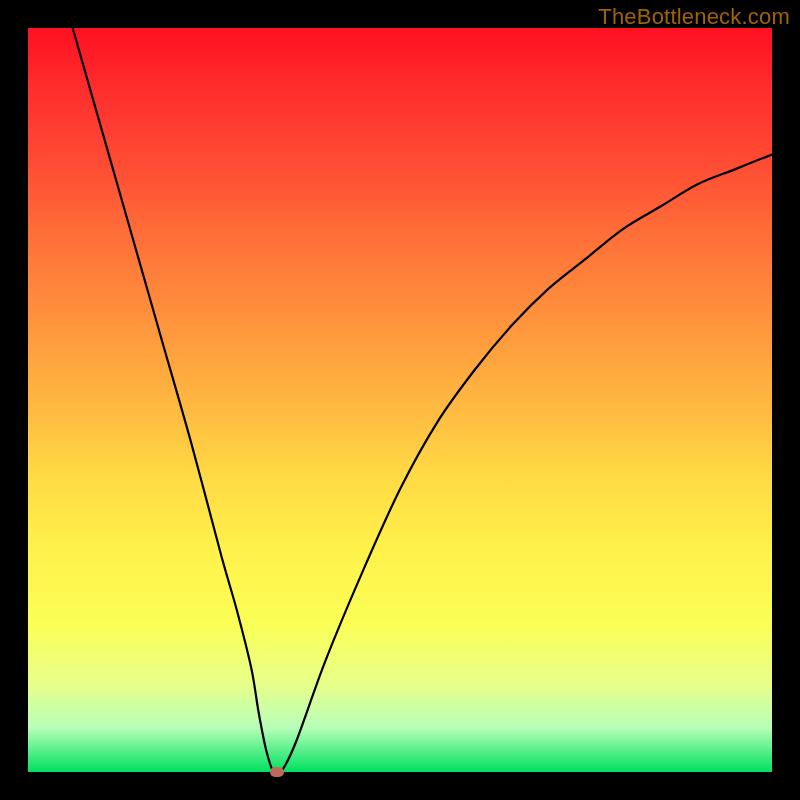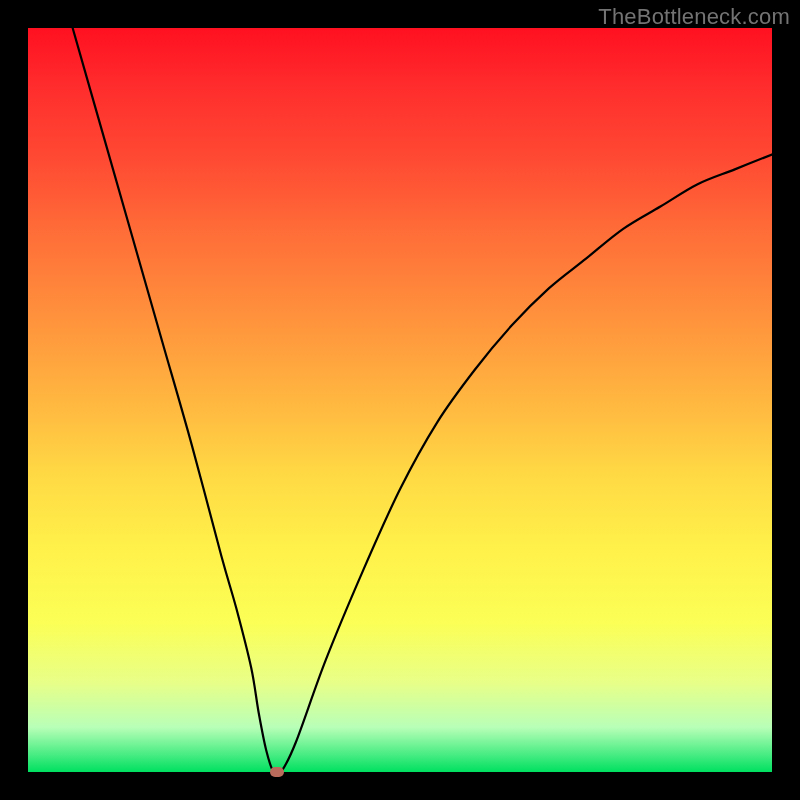--- a/index.html
+++ b/index.html
@@ -37,21 +37,21 @@
       #fbff56 80%,
       #e8ff88 88%,
       #b8ffb8 94%,
       #00e060 100%
     );
   }
   .watermark {
     position: absolute;
     top: 4px;
     right: 10px;
-    color: #737373;
+    color: #a16207;
     font-size: 22px;
     font-weight: 400;
     letter-spacing: 0.2px;
   }
   svg.curve {
     position: absolute;
     top: 0;
     left: 0;
     width: 744px;
     height: 744px;

